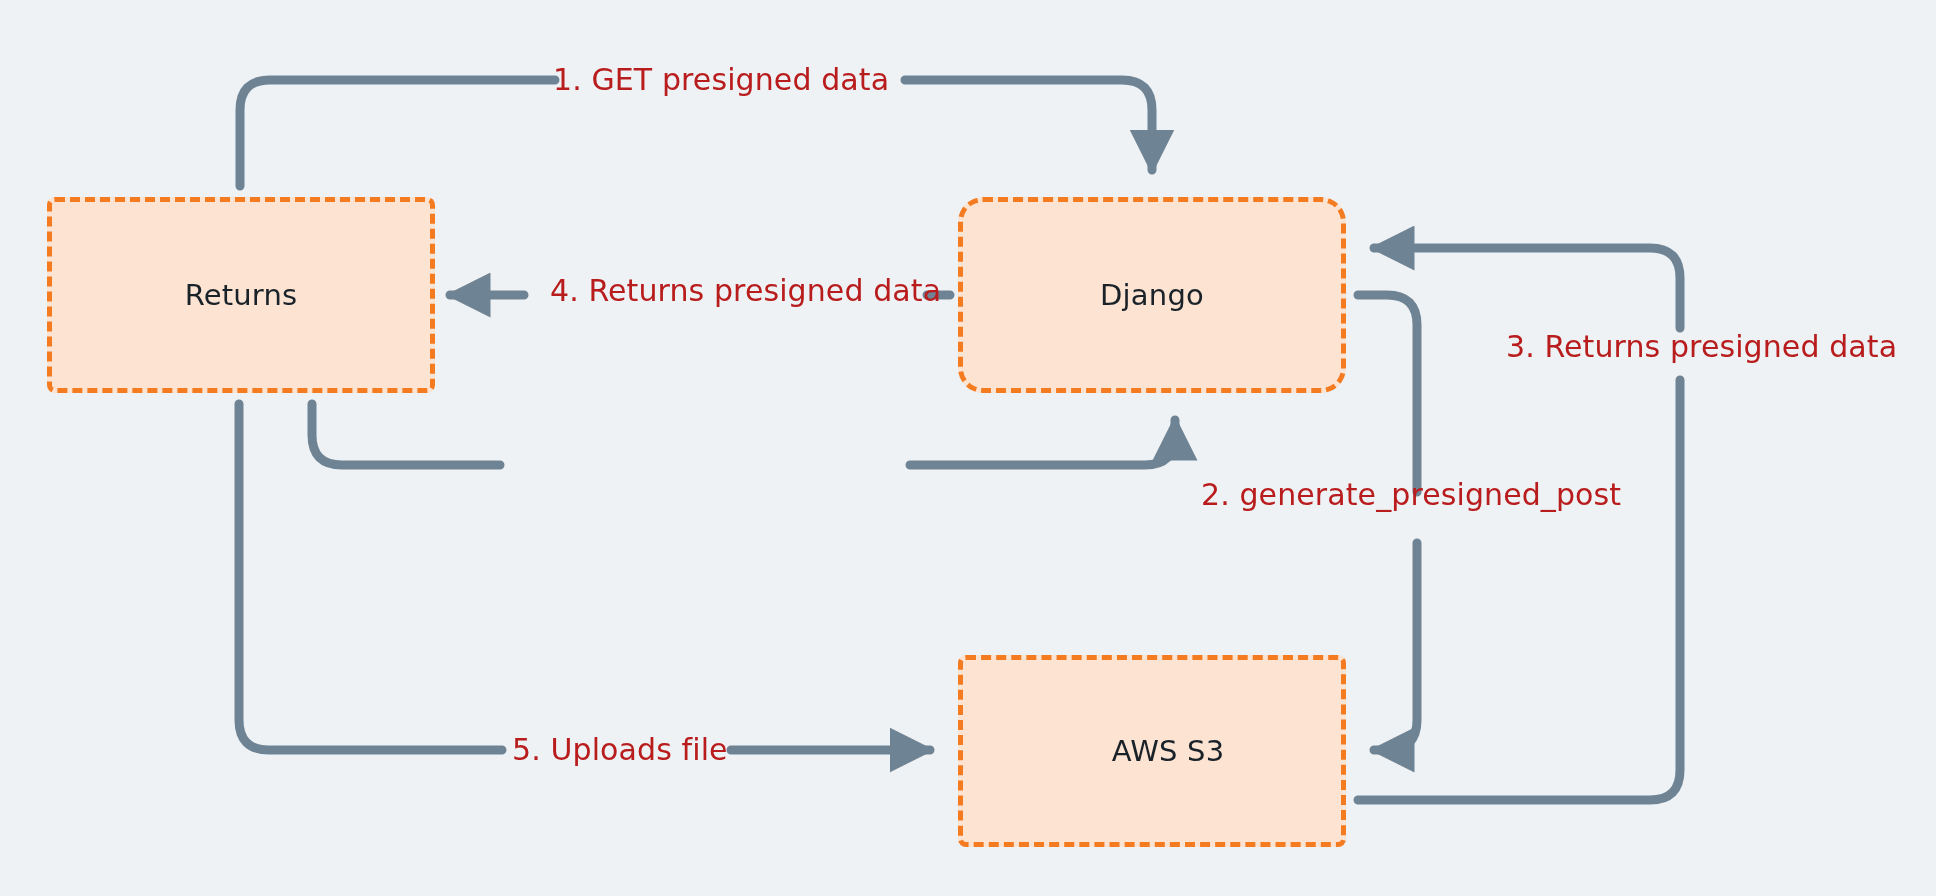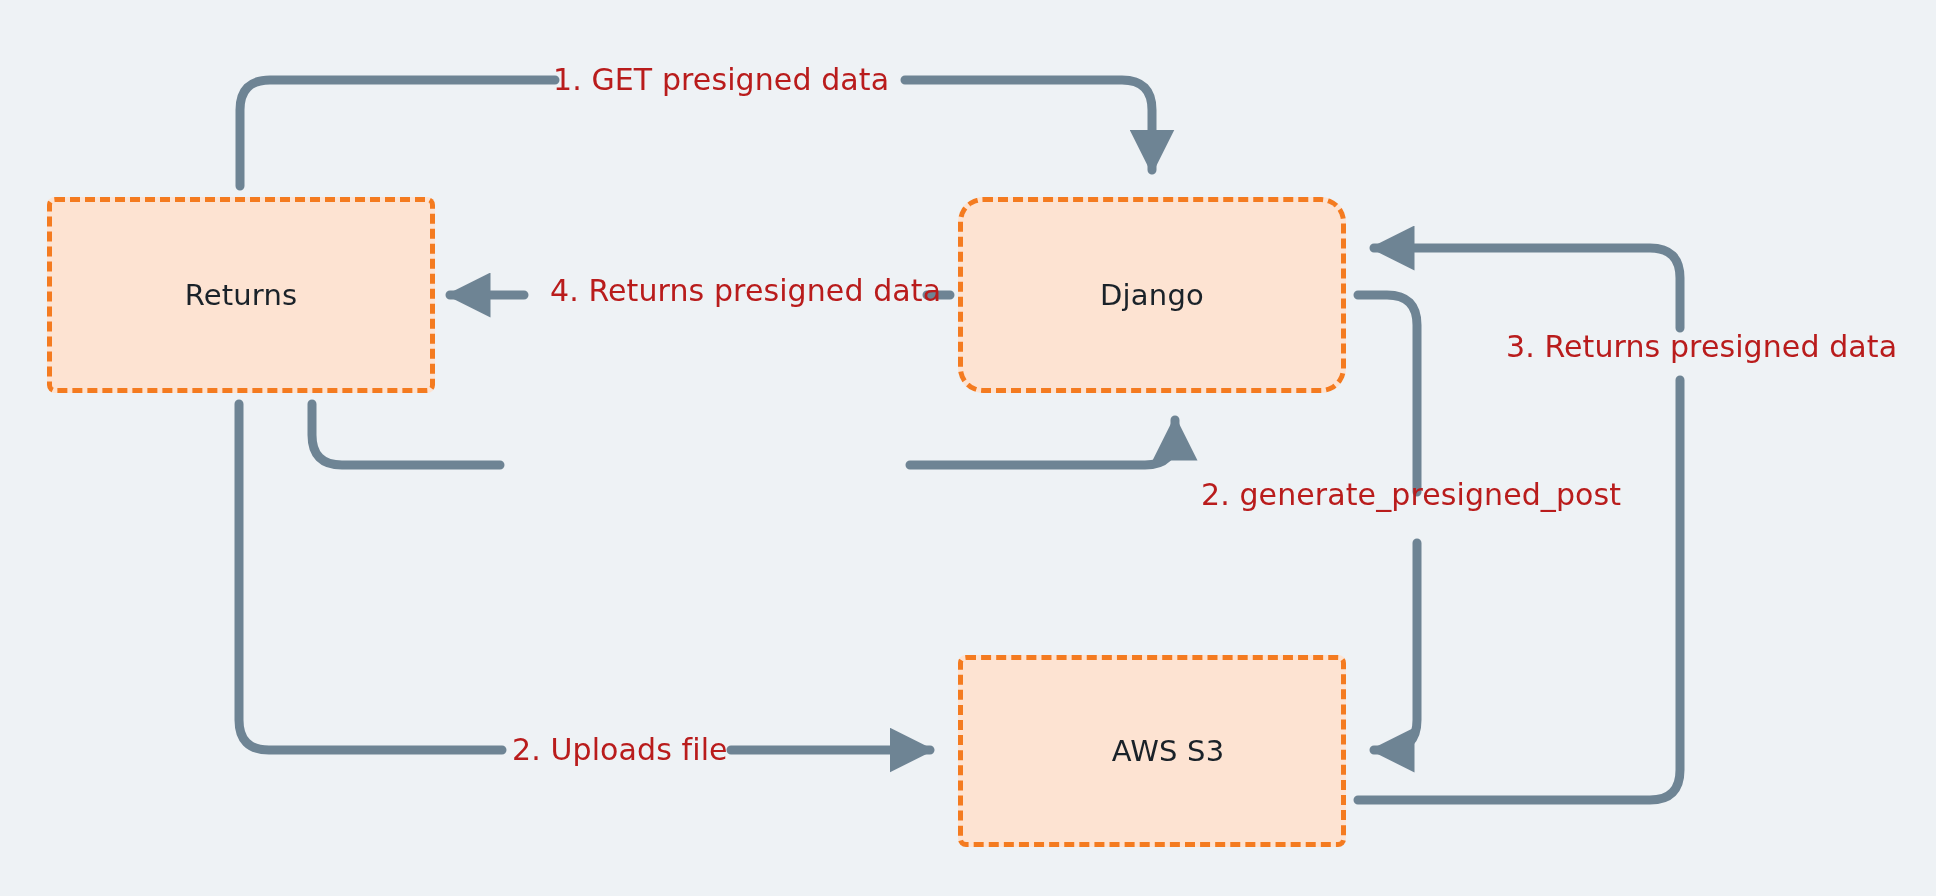--- a/index.html
+++ b/index.html
@@ -85,16 +85,16 @@
   </div>
 
   <div class="edge-label" style="left:553px; top:65px;">1. GET presigned data</div>
 
   <div class="edge-label" style="left:1201px; top:480px;">2. generate_presigned_post</div>
 
   <div class="edge-label" style="left:1482px; top:332px;margin-left:24px;">3. Returns presigned data</div>
 
   <div class="edge-label" style="left:508px; top:276px;margin-left:42px;">4. Returns presigned data</div>
 
-  <div class="edge-label" style="left:512px; top:735px;">2. Uploads file</div>
+  <div class="edge-label" style="left:512px; top:735px;">5. Uploads file</div>
 
 
 </div>
 
 </body></html>

